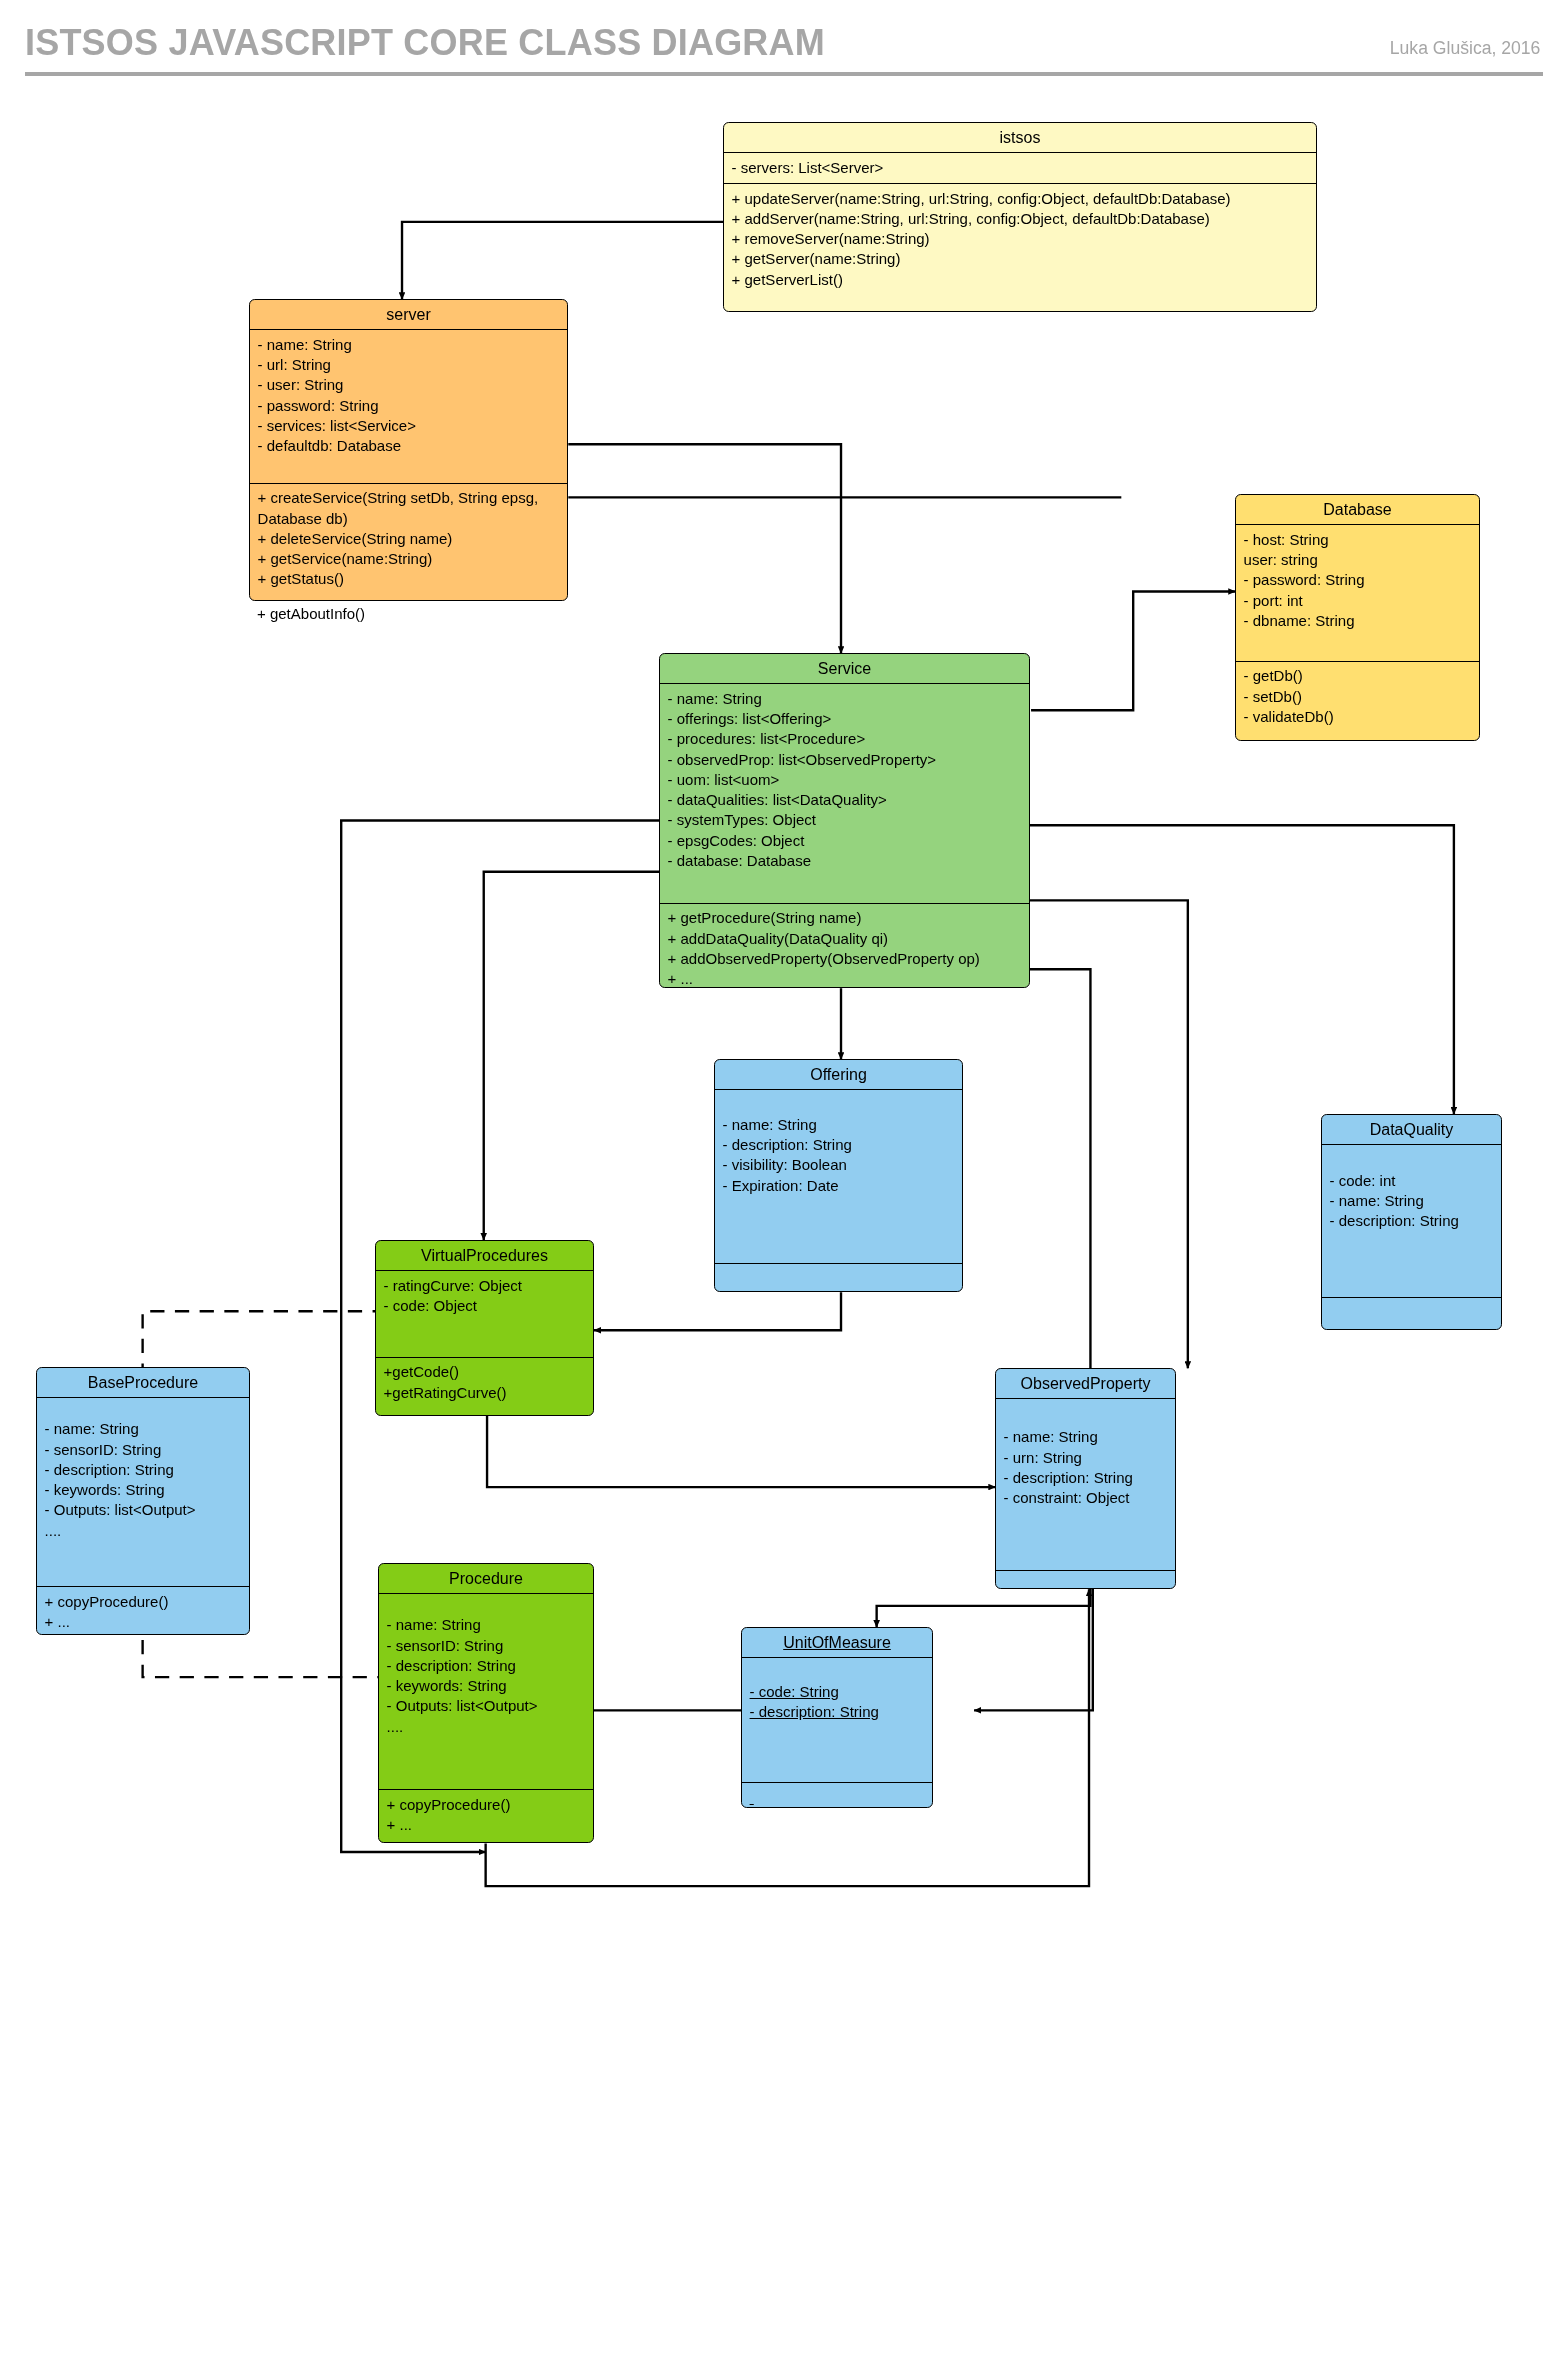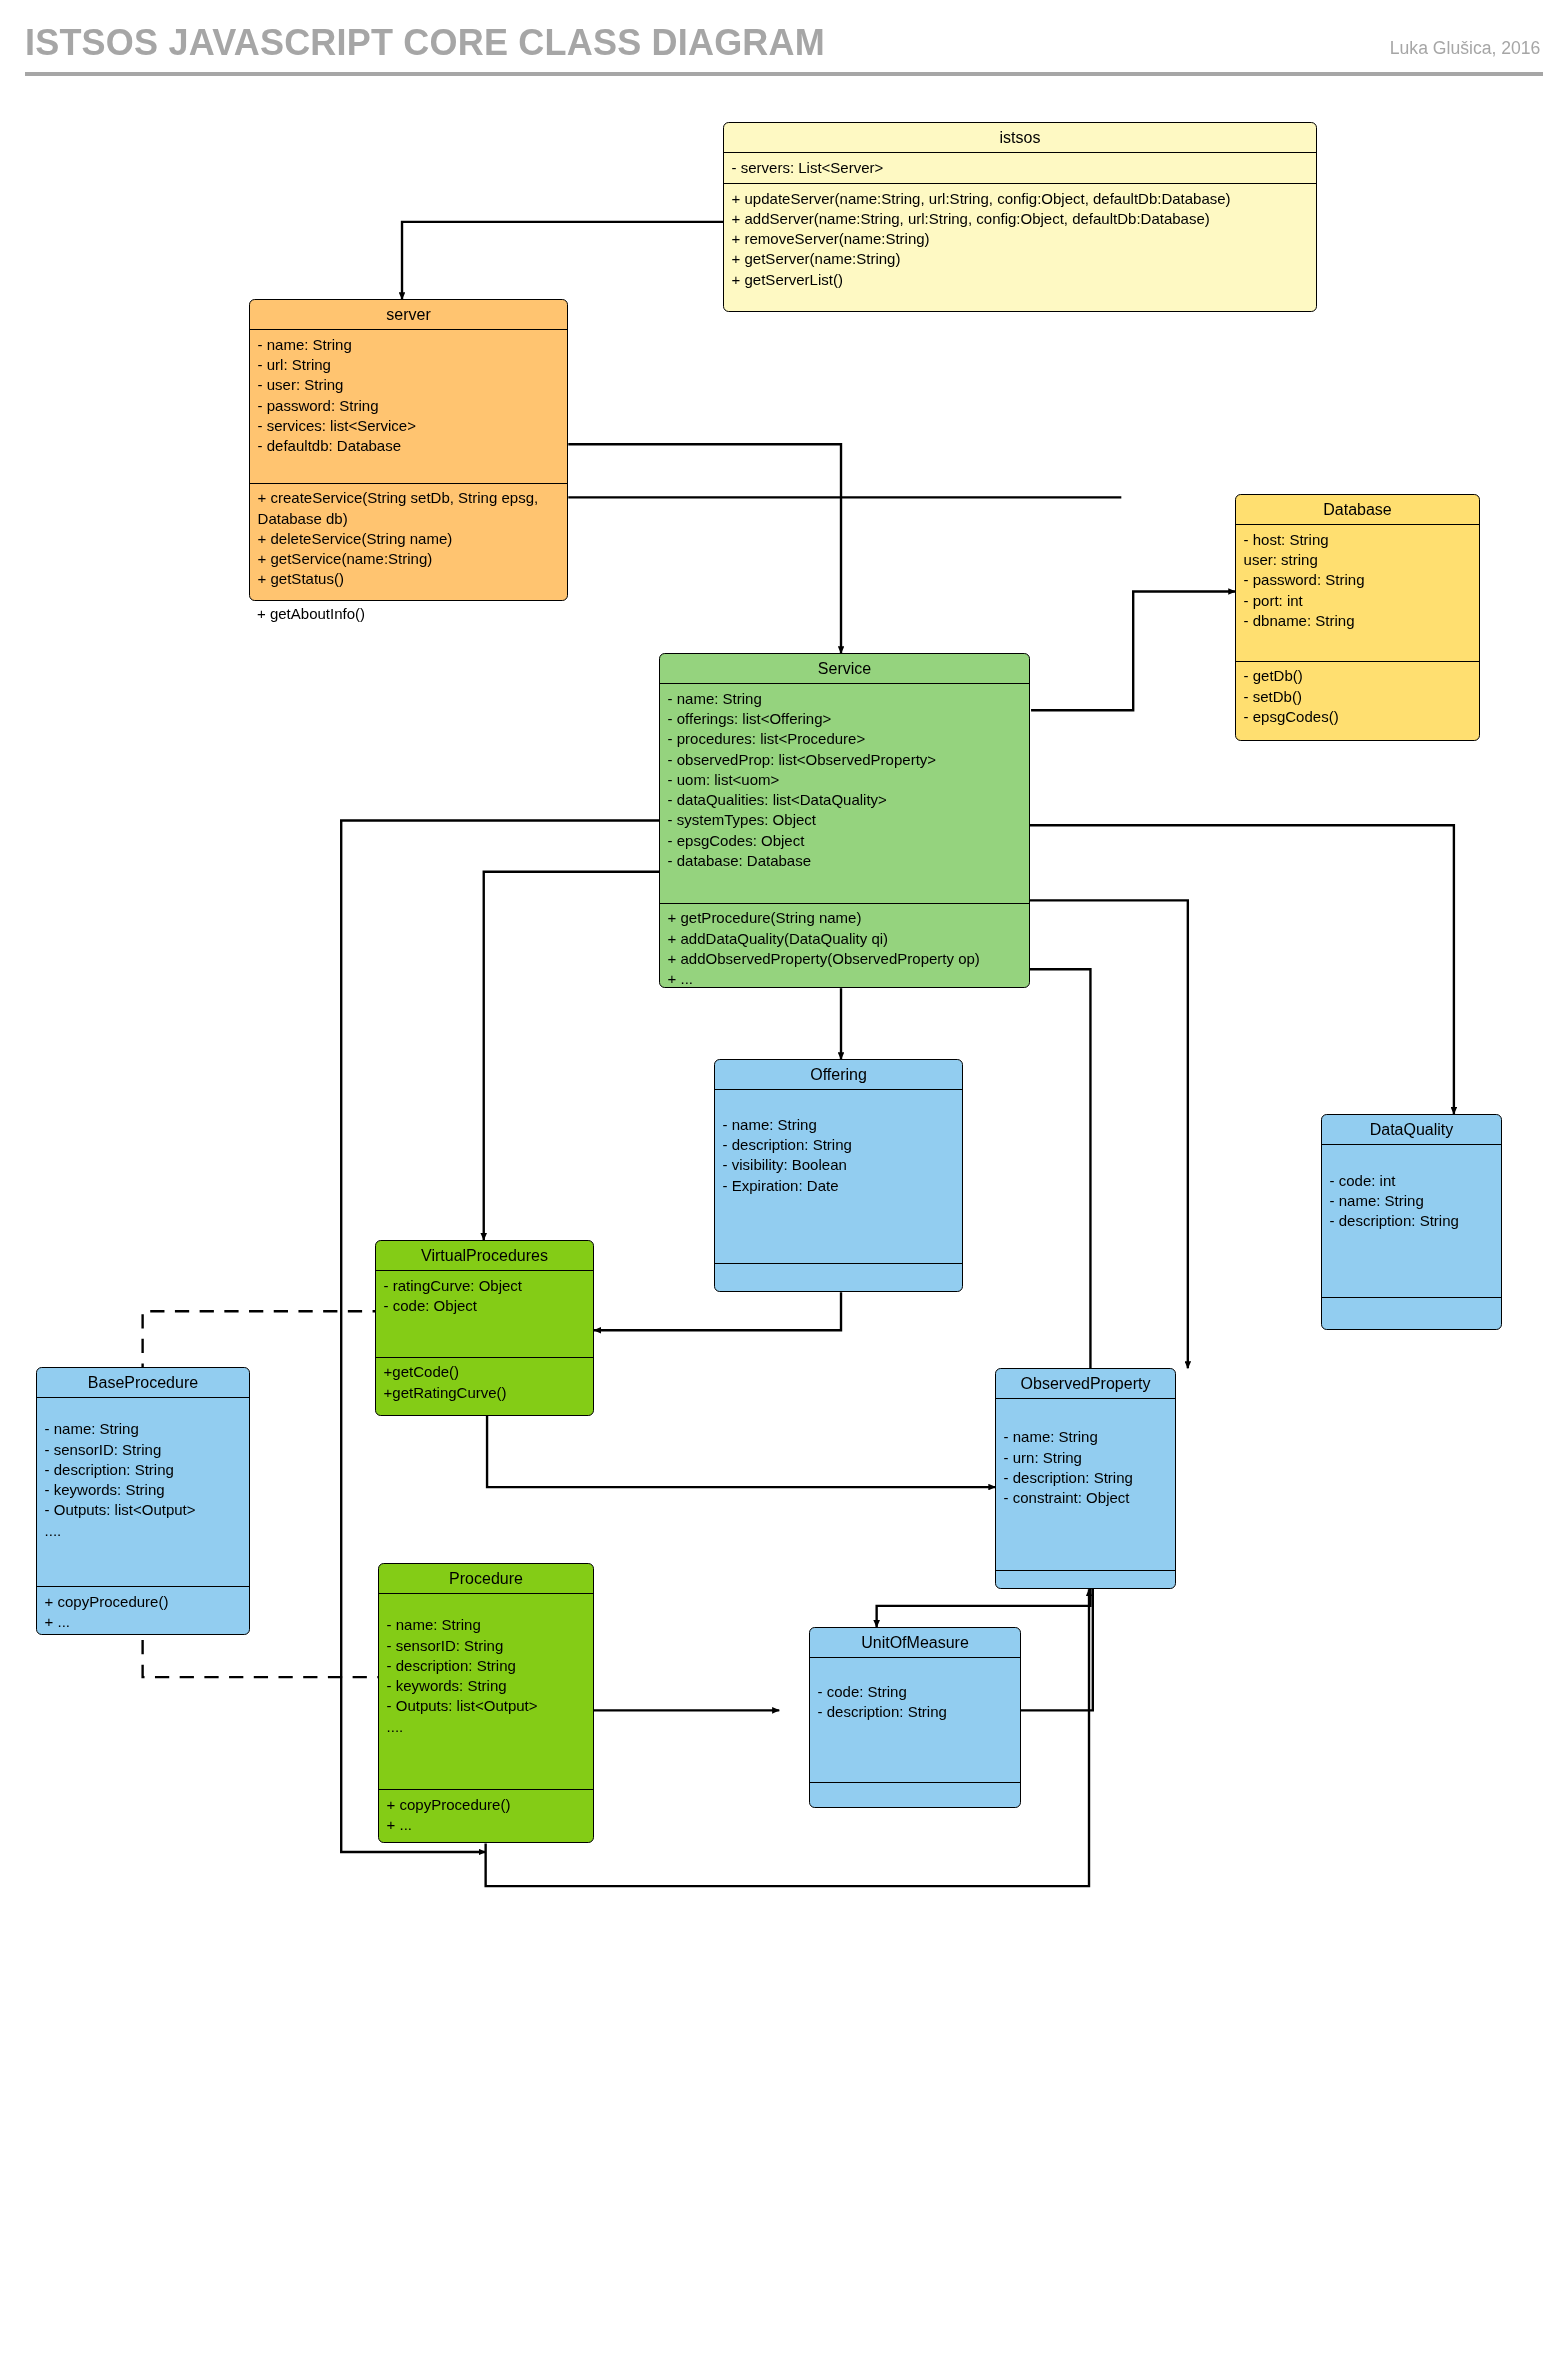--- a/index.html
+++ b/index.html
@@ -127,21 +127,21 @@
     <div class="sec" style="height:126px;">
       <div class="ln">- host: String</div>
       <div class="ln">user: string</div>
       <div class="ln">- password: String</div>
       <div class="ln">- port: int</div>
       <div class="ln">- dbname: String</div>
     </div>
     <div class="sec b">
       <div class="ln">- getDb()</div>
       <div class="ln">- setDb()</div>
-      <div class="ln">- epsgCodes()</div>
+      <div class="ln">- validateDb()</div>
     </div>
   </div>
 
   <div class="cls c-green" style="left:659px;top:653px;width:371px;height:335px;">
     <div class="hd">Service</div>
     <div class="sec" style="height:209px;">
       <div class="ln">- name: String</div>
       <div class="ln">- offerings: list&lt;Offering&gt;</div>
       <div class="ln">- procedures: list&lt;Procedure&gt;</div>
       <div class="ln">- observedProp: list&lt;ObservedProperty&gt;</div>
@@ -228,21 +228,21 @@
       <div class="ln">- keywords: String</div>
       <div class="ln">- Outputs: list&lt;Output&gt;</div>
       <div class="ln">....</div>
     </div>
     <div class="sec b">
       <div class="ln">+ copyProcedure()</div>
       <div class="ln">+ ...</div>
     </div>
   </div>
 
-  <div class="cls c-blue" style="left:809px;top:1627px;width:212px;height:181px;">
+  <div class="cls c-blue" style="left:741px;top:1627px;width:192px;height:181px;text-decoration:underline;">
     <div class="hd">UnitOfMeasure</div>
     <div class="sec" style="height:95px;padding-top:24px;">
       <div class="ln">- code: String</div>
       <div class="ln">- description: String</div>
     </div>
     <div class="sec b">&nbsp;</div>
   </div>
 
 </div>
 

